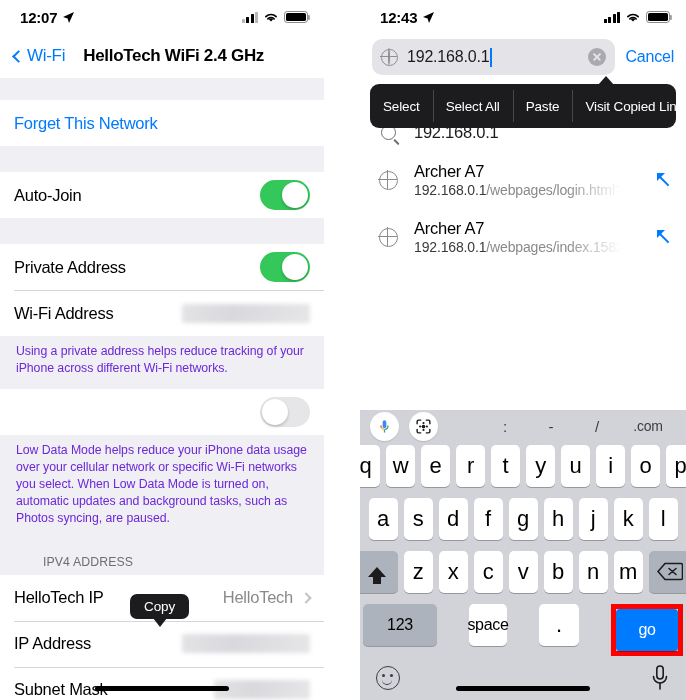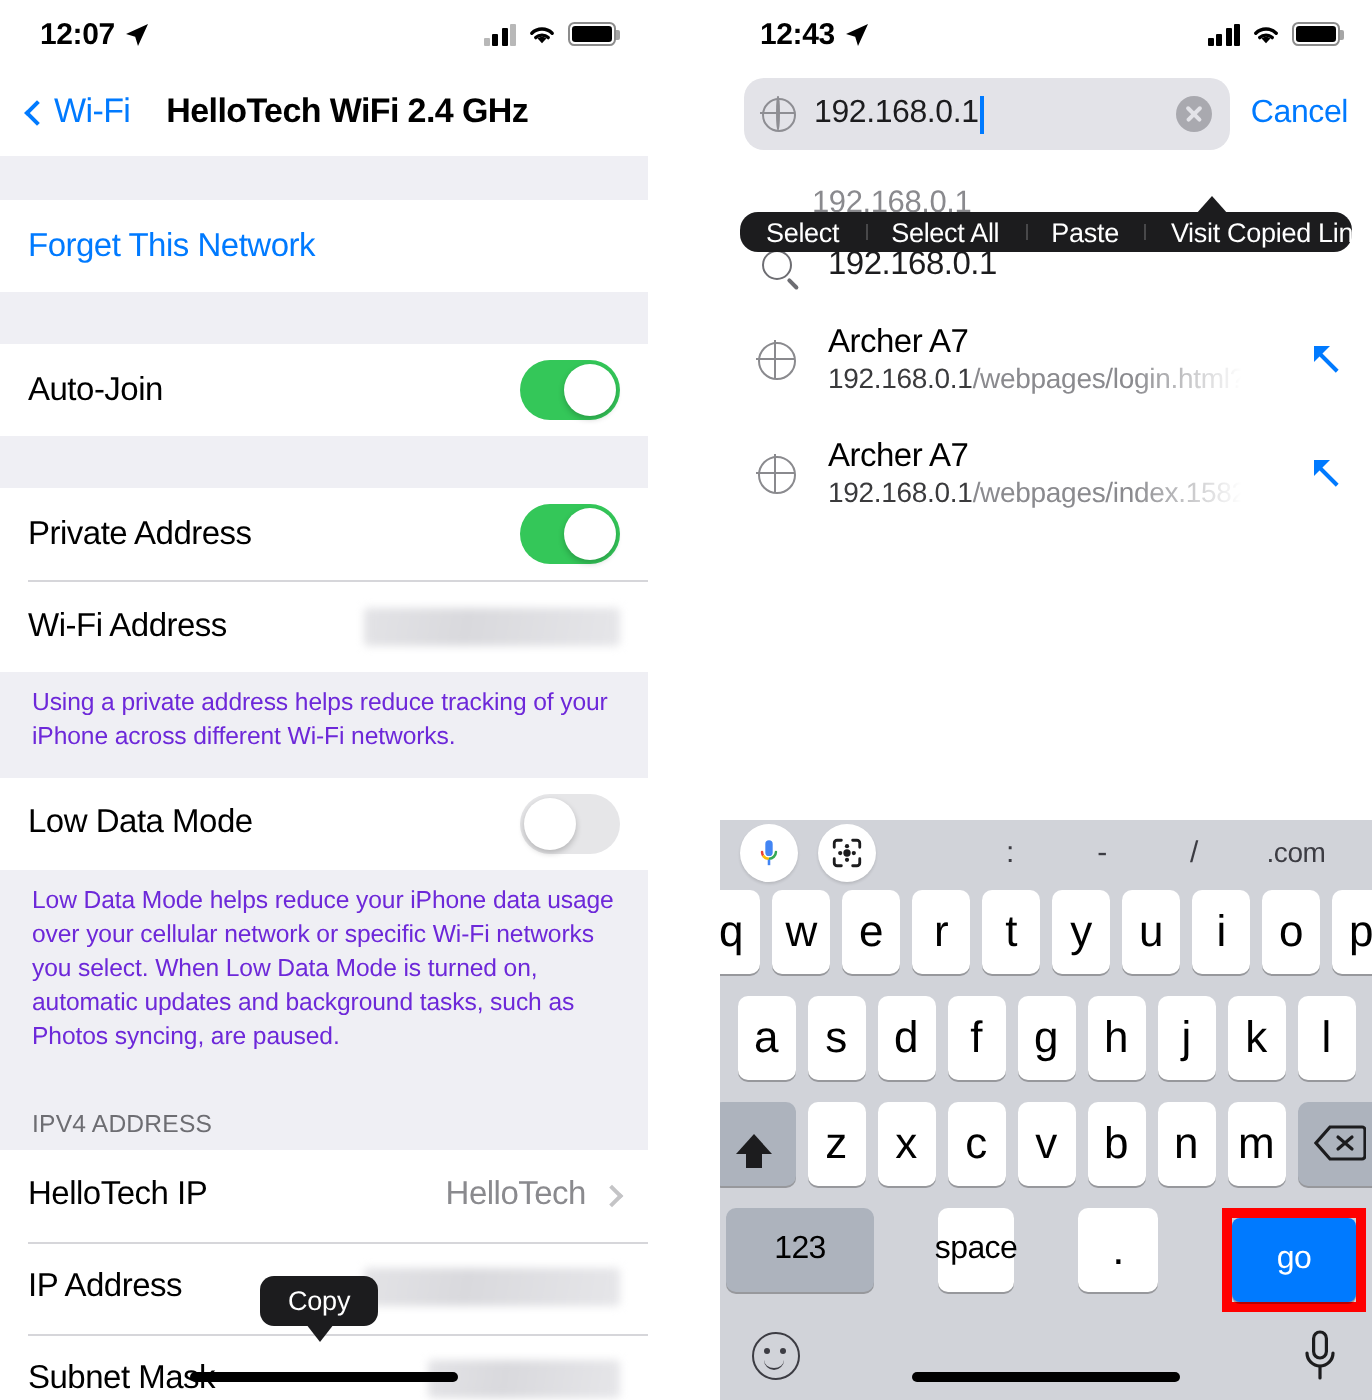--- a/index.html
+++ b/index.html
@@ -95,28 +95,28 @@
     position:absolute; top:1.7px; left:21.5px; width:26.5px; height:26.5px;
     border-radius:50%; background:#fff; box-shadow:0 1.5px 3px rgba(0,0,0,.22);
   }
   .toggle.off b { left:1.7px; }
   .footnote {
     font-size:12.3px; line-height:1.38; color:#6d28d9;
     padding: 7px 16px 12px 16px; background:#efeff4; letter-spacing:-0.05px;
   }
   .secthead {
     font-size:12.3px; color:#6d6d72; padding: 16px 16px 6px 16px;
-    background:#efeff4; letter-spacing:0.1px;
+    background:#efeff4; letter-spacing:0.1px;margin-left:27px;
   }
 
   
   .copy-tip {
     position:absolute; left:130px; top:594px; z-index:30;
     background:#1c1c1e; color:#fff; border-radius:7px;
-    padding: 5px 14px; font-size:13.5px; letter-spacing:-0.1px;margin-top:44px;
+    padding: 5px 14px; font-size:13.5px; letter-spacing:-0.1px;
   }
   .copy-tip::after {
     content:''; position:absolute; left:50%; margin-left:-7px; bottom:-8px;
     border-left:7px solid transparent; border-right:7px solid transparent;
     border-top:9px solid #1c1c1e;
   }
 
   .homebar {
     position:absolute; left:50%; bottom:9px; transform:translateX(-50%);
     width: 134px; height: 5px; border-radius:3px; background:#000;
@@ -151,22 +151,22 @@
   .clearbtn::before, .clearbtn::after {
     content:''; position:absolute; left:4px; top:8.2px; width:10px; height:1.7px;
     background:#e3e3e8; border-radius:1px;
   }
   .clearbtn::before { transform: rotate(45deg); }
   .clearbtn::after  { transform: rotate(-45deg); }
   .cancel { font-size:16px; color:#007aff; letter-spacing:-0.2px; }
 
   
   .ctxmenu {
-    position:absolute; left:10px; top:84px; width:306px; height:20px; z-index:25;
-    background:#1c1c1e; border-radius:9px; display:flex; align-items:stretch;margin-top:22px;
+    position:absolute; left:10px; top:84px; width:306px; height:44px; z-index:25;
+    background:#1c1c1e; border-radius:9px; display:flex; align-items:stretch;
   }
   .ctxmenu::before {
     content:''; position:absolute; left:228px; top:-8px;
     border-left:8px solid transparent; border-right:8px solid transparent;
     border-bottom:9px solid #1c1c1e;
   }
   .ctx-item {
     flex:none; display:flex; align-items:center; justify-content:center;
     color:#fff; font-size:13.5px; letter-spacing:-0.15px; padding: 0 13px;
     position:relative;
@@ -359,21 +359,20 @@
         <div class="row">
           <span class="row-label">Wi-Fi Address</span>
           <span class="redacted"></span>
         </div>
       </div>
 
       <div class="footnote">Using a private address helps reduce tracking of your iPhone across different Wi-Fi networks.</div>
 
       <div class="grp">
         <div class="row">
-          <span class="row-label">Low Data Mode</span>
           <span class="toggle off">
               <b></b>
             </span>
         </div>
       </div>
 
       <div class="footnote">Low Data Mode helps reduce your iPhone data usage over your cellular network or specific Wi-Fi networks you select. When Low Data Mode is turned on, automatic updates and background tasks, such as Photos syncing, are paused.</div>
 
       <div class="secthead">IPV4 ADDRESS</div>
 

